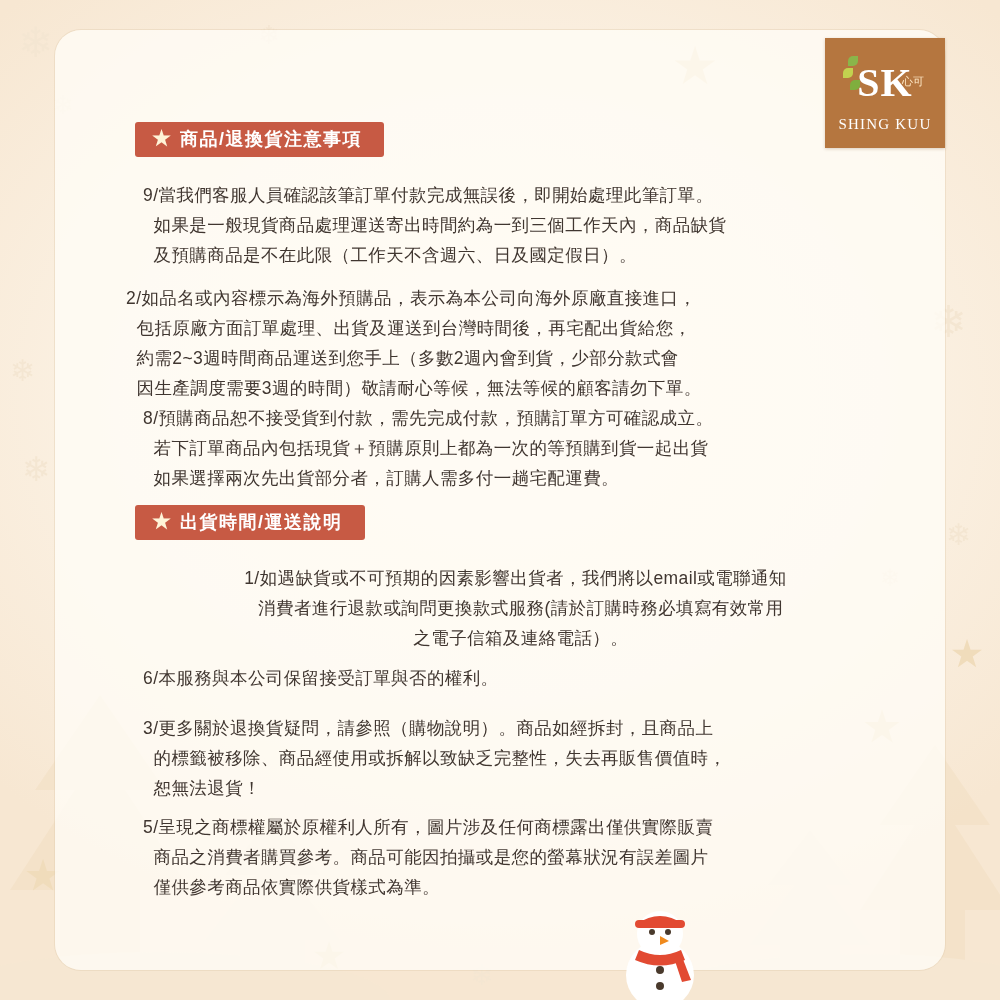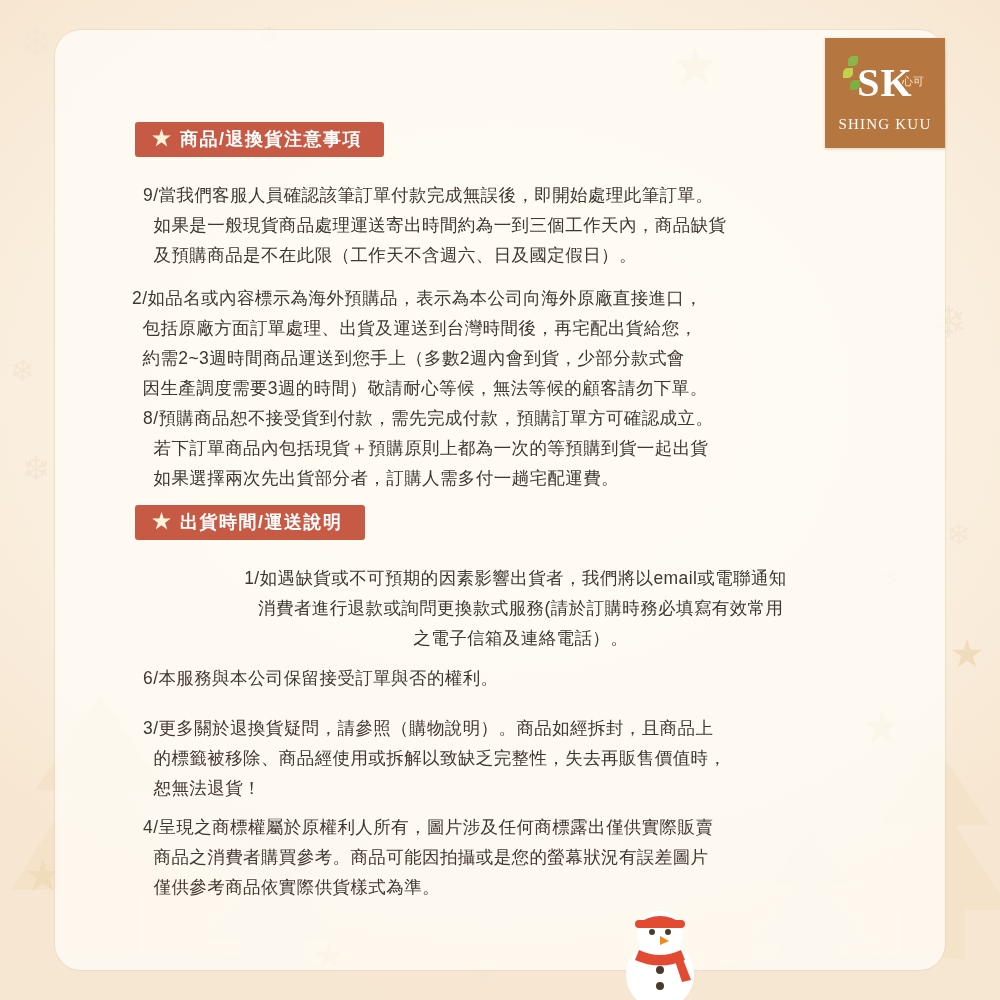--- a/index.html
+++ b/index.html
@@ -215,41 +215,41 @@
   </div>
 
   <div class="section-head" style="left:135px; top:122px;">
     <span class="hstar">★</span>
     <span class="htext">商品/退換貨注意事項</span>
   </div>
 
   <div class="para" style="left:143px; top:180px; width:745px;">9/當我們客服人員確認該筆訂單付款完成無誤後，即開始處理此筆訂單。
   如果是一般現貨商品處理運送寄出時間約為一到三個工作天內，商品缺貨
   及預購商品是不在此限（工作天不含週六、日及國定假日）。</div>
-  <div class="para" style="left:132px; top:283px; width:745px;">2/如品名或內容標示為海外預購品，表示為本公司向海外原廠直接進口，
+  <div class="para" style="left:126px; top:283px; width:745px;">2/如品名或內容標示為海外預購品，表示為本公司向海外原廠直接進口，
   包括原廠方面訂單處理、出貨及運送到台灣時間後，再宅配出貨給您，
   約需2~3週時間商品運送到您手上（多數2週內會到貨，少部分款式會
   因生產調度需要3週的時間）敬請耐心等候，無法等候的顧客請勿下單。</div>
   <div class="para" style="left:143px; top:403px; width:745px;">8/預購商品恕不接受貨到付款，需先完成付款，預購訂單方可確認成立。
   若下訂單商品內包括現貨＋預購原則上都為一次的等預購到貨一起出貨
   如果選擇兩次先出貨部分者，訂購人需多付一趟宅配運費。</div>
 
   <div class="section-head" style="left:135px; top:505px;">
     <span class="hstar">★</span>
     <span class="htext">出貨時間/運送說明</span>
   </div>
 
   <div class="para" style="left:143px; top:563px; width:745px;text-align:center;">1/如遇缺貨或不可預期的因素影響出貨者，我們將以email或電聯通知
   消費者進行退款或詢問更換款式服務(請於訂購時務必填寫有效常用
   之電子信箱及連絡電話）。</div>
   <div class="para" style="left:143px; top:663px; width:745px;">6/本服務與本公司保留接受訂單與否的權利。</div>
   <div class="para" style="left:143px; top:713px; width:745px;">3/更多關於退換貨疑問，請參照（購物說明）。商品如經拆封，且商品上
   的標籤被移除、商品經使用或拆解以致缺乏完整性，失去再販售價值時，
   恕無法退貨！</div>
-  <div class="para" style="left:143px; top:812px; width:745px;">4/呈現之商標權屬於原權利人所有，圖片涉及任何商標露出僅供實際販賣
+  <div class="para" style="left:143px; top:812px; width:745px;">5/呈現之商標權屬於原權利人所有，圖片涉及任何商標露出僅供實際販賣
   商品之消費者購買參考。商品可能因拍攝或是您的螢幕狀況有誤差圖片
   僅供參考商品依實際供貨樣式為準。</div>
 
   <svg class="snowman" viewBox="0 0 130 110">
     <circle cx="65" cy="85" r="34" fill="#ffffff"></circle>
     <circle cx="65" cy="44" r="23" fill="#ffffff"></circle>
     <path d="M42 34 q23 -16 46 0 z" fill="#e24a32"></path>
     <rect x="40" y="30" width="50" height="8" rx="4" fill="#e24a32"></rect>
     <circle cx="57" cy="42" r="3" fill="#4a3a2c"></circle>
     <circle cx="73" cy="42" r="3" fill="#4a3a2c"></circle>

